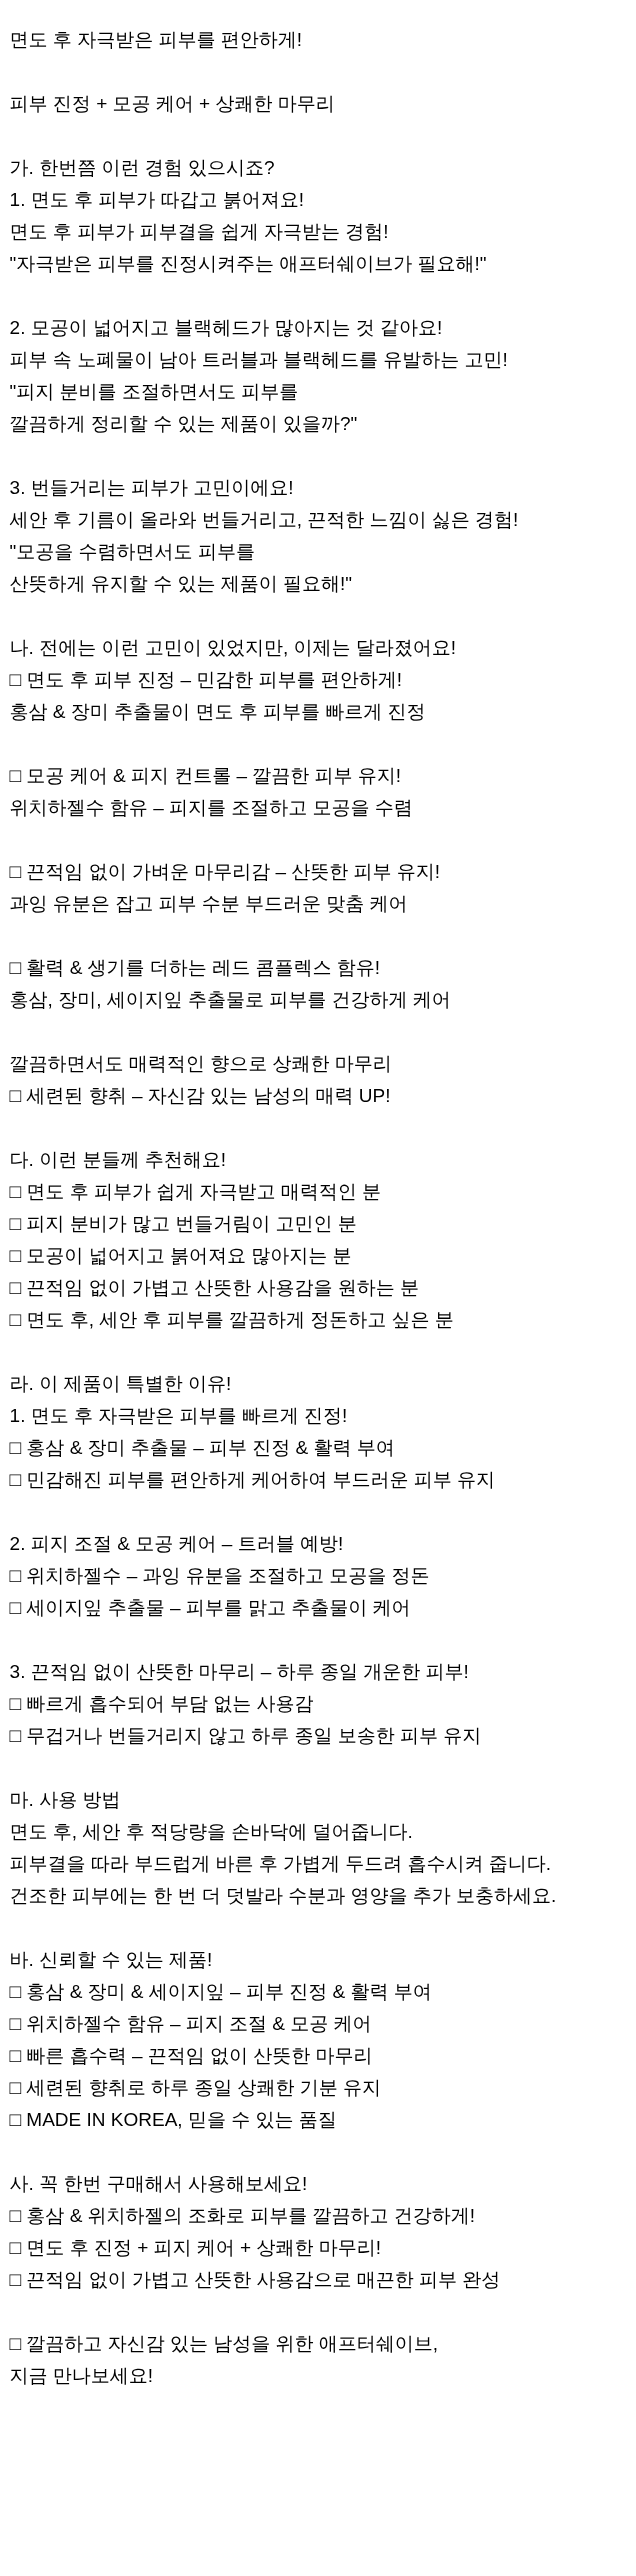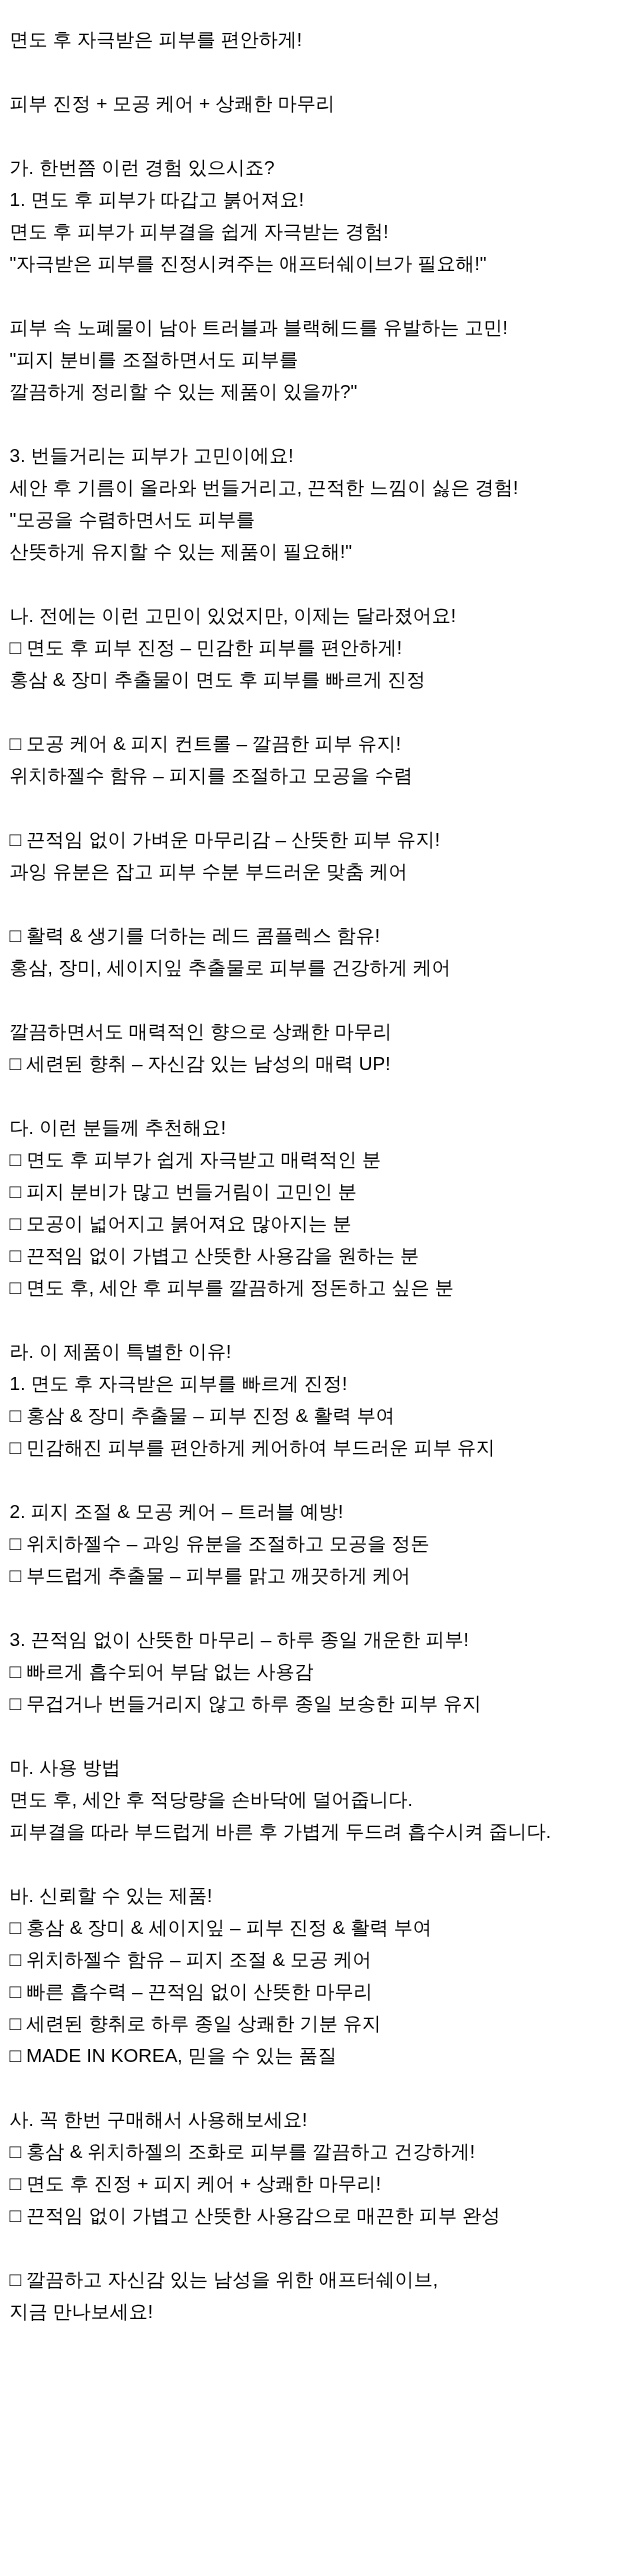--- a/index.html
+++ b/index.html
@@ -46,20 +46,21 @@
       <section class="paragraph">
         <p class="line">피부 진정 + 모공 케어 + 상쾌한 마무리</p>
       </section>
       <section class="paragraph">
         <p class="line">가. 한번쯤 이런 경험 있으시죠?</p>
         <p class="line">1. 면도 후 피부가 따갑고 붉어져요!</p>
         <p class="line">면도 후 피부가 피부결을 쉽게 자극받는 경험!</p>
         <p class="line">"자극받은 피부를 진정시켜주는 애프터쉐이브가 필요해!"</p>
       </section>
       <section class="paragraph">
+        <p class="line">2. 모공이 넓어지고 블랙헤드가 많아지는 것 같아요!</p>
         <p class="line">피부 속 노폐물이 남아 트러블과 블랙헤드를 유발하는 고민!</p>
         <p class="line">"피지 분비를 조절하면서도 피부를</p>
         <p class="line">깔끔하게 정리할 수 있는 제품이 있을까?"</p>
       </section>
       <section class="paragraph">
         <p class="line">3. 번들거리는 피부가 고민이에요!</p>
         <p class="line">세안 후 기름이 올라와 번들거리고, 끈적한 느낌이 싫은 경험!</p>
         <p class="line">"모공을 수렴하면서도 피부를</p>
         <p class="line">산뜻하게 유지할 수 있는 제품이 필요해!"</p>
       </section>
@@ -94,31 +95,32 @@
       </section>
       <section class="paragraph">
         <p class="line">라. 이 제품이 특별한 이유!</p>
         <p class="line">1. 면도 후 자극받은 피부를 빠르게 진정!</p>
         <p class="line">□ 홍삼 &amp; 장미 추출물 – 피부 진정 &amp; 활력 부여</p>
         <p class="line">□ 민감해진 피부를 편안하게 케어하여 부드러운 피부 유지</p>
       </section>
       <section class="paragraph">
         <p class="line">2. 피지 조절 &amp; 모공 케어 – 트러블 예방!</p>
         <p class="line">□ 위치하젤수 – 과잉 유분을 조절하고 모공을 정돈</p>
-        <p class="line">□ 부드럽게 추출물 – 피부를 맑고 깨끗하게 케어</p>
+        <p class="line">□ 세이지잎 추출물 – 피부를 맑고 추출물이 케어</p>
       </section>
       <section class="paragraph">
         <p class="line">3. 끈적임 없이 산뜻한 마무리 – 하루 종일 개운한 피부!</p>
         <p class="line">□ 빠르게 흡수되어 부담 없는 사용감</p>
         <p class="line">□ 무겁거나 번들거리지 않고 하루 종일 보송한 피부 유지</p>
       </section>
       <section class="paragraph">
         <p class="line">마. 사용 방법</p>
         <p class="line">면도 후, 세안 후 적당량을 손바닥에 덜어줍니다.</p>
         <p class="line">피부결을 따라 부드럽게 바른 후 가볍게 두드려 흡수시켜 줍니다.</p>
+        <p class="line">건조한 피부에는 한 번 더 덧발라 수분과 영양을 추가 보충하세요.</p>
       </section>
       <section class="paragraph">
         <p class="line">바. 신뢰할 수 있는 제품!</p>
         <p class="line">□ 홍삼 &amp; 장미 &amp; 세이지잎 – 피부 진정 &amp; 활력 부여</p>
         <p class="line">□ 위치하젤수 함유 – 피지 조절 &amp; 모공 케어</p>
         <p class="line">□ 빠른 흡수력 – 끈적임 없이 산뜻한 마무리</p>
         <p class="line">□ 세련된 향취로 하루 종일 상쾌한 기분 유지</p>
         <p class="line">□ MADE IN KOREA, 믿을 수 있는 품질</p>
       </section>
       <section class="paragraph">

